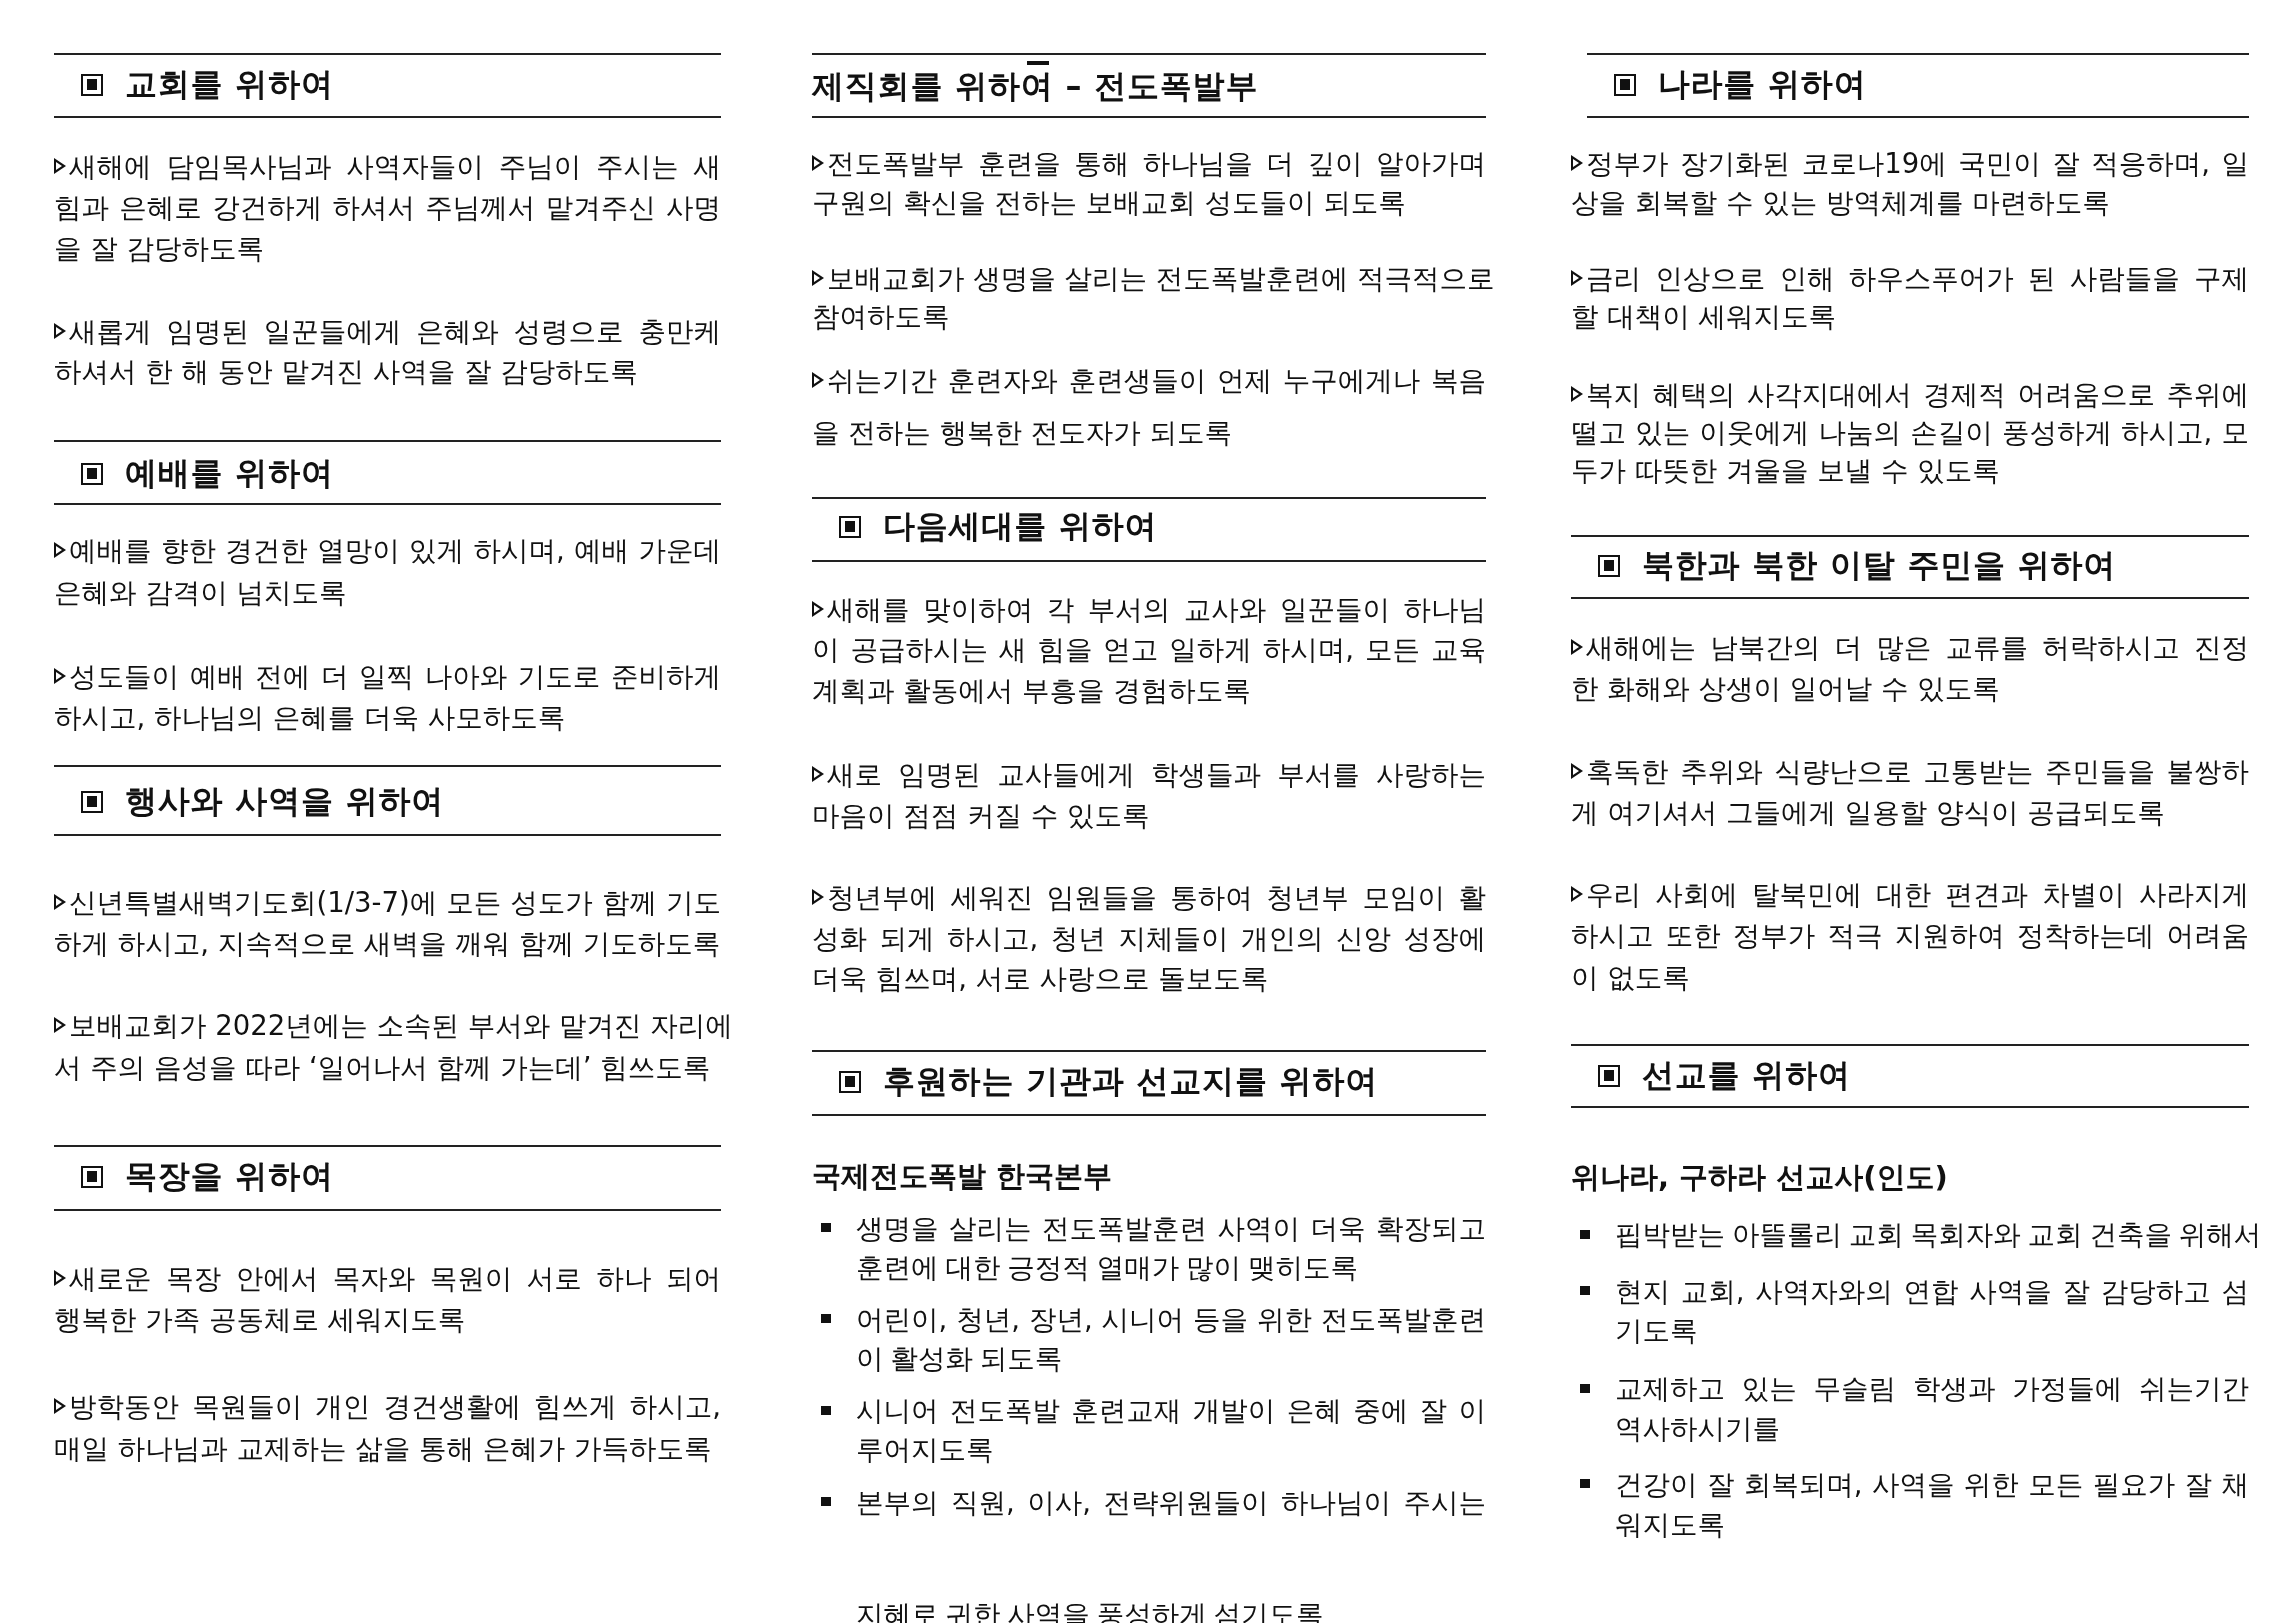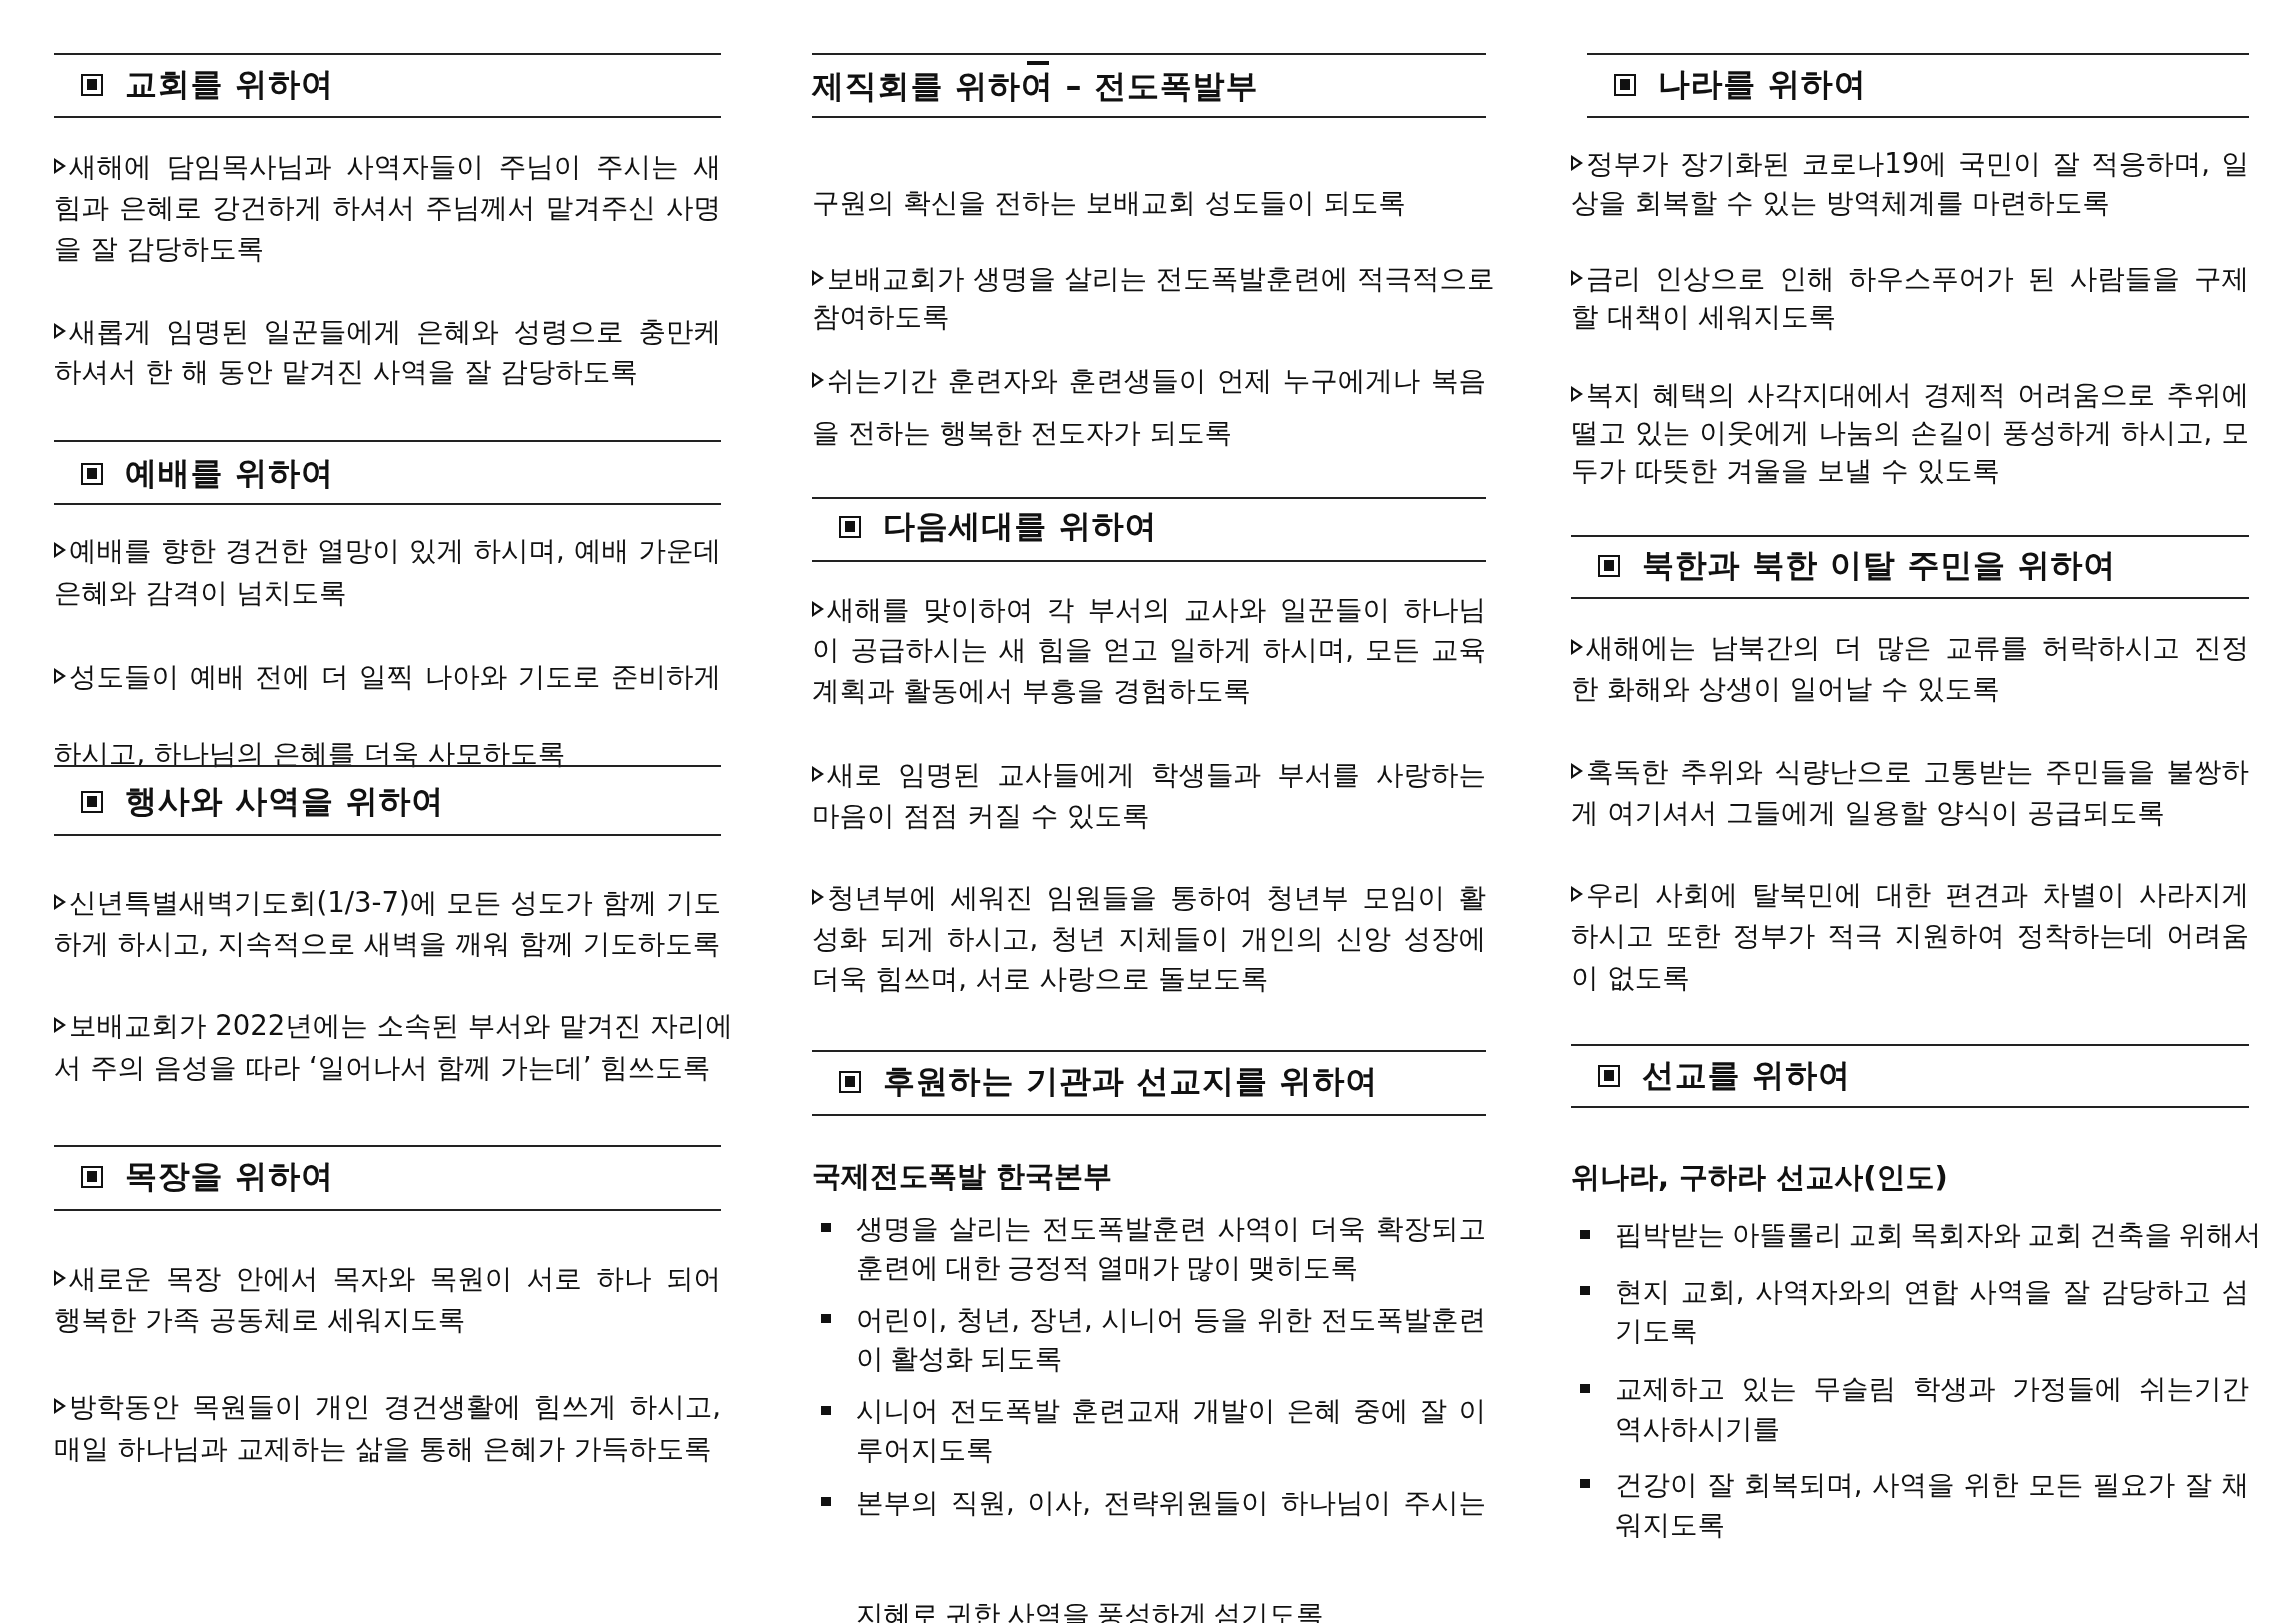--- a/index.html
+++ b/index.html
@@ -44,21 +44,21 @@
 
   <div class="rule" style="top:440px;"></div>
   <div class="title" style="top:450px;">
     <span class="box"></span>
     <span>예배를 위하여</span>
   </div>
   <div class="rule" style="top:503px;"></div>
   <div class="line" style="top:530px;"><span class="tri"></span><span>예배를 향한 경건한 열망이 있게 하시며, 예배 가운데</span></div>
   <div class="line last" style="top:572px;"><span>은혜와 감격이 넘치도록</span></div>
   <div class="line" style="top:656px;"><span class="tri"></span><span>성도들이 예배 전에 더 일찍 나아와 기도로 준비하게</span></div>
-  <div class="line last" style="top:697px;margin-top:36px;"><span>하시고, 하나님의 은혜를 더욱 사모하도록</span></div>
+  <div class="line last" style="top:697px;"><span>하시고, 하나님의 은혜를 더욱 사모하도록</span></div>
 
   <div class="rule" style="top:765px;"></div>
   <div class="title" style="top:778px;">
     <span class="box"></span>
     <span>행사와 사역을 위하여</span>
   </div>
   <div class="rule" style="top:834px;"></div>
   <div class="line" style="top:882px;"><span class="tri"></span><span>신년특별새벽기도회(1/3-7)에 모든 성도가 함께 기도</span></div>
   <div class="line last" style="top:923px;"><span>하게 하시고, 지속적으로 새벽을 깨워 함께 기도하도록</span></div>
   <div class="line" style="top:1005px;"><span class="tri"></span><span>보배교회가 2022년에는 소속된 부서와 맡겨진 자리에</span></div>
@@ -77,20 +77,21 @@
 </div>
 
 <div class="col" style="left:812px; width:674px;">
 
   <div class="rule" style="top:53px;"></div>
   <div class="title" style="top:61px;flex-direction:column;">
     <span class="box"></span>
     <span>제직회를 위하여 – 전도폭발부</span>
   </div>
   <div class="rule" style="top:116px;"></div>
+  <div class="line" style="top:143px;"><span class="tri"></span><span>전도폭발부 훈련을 통해 하나님을 더 깊이 알아가며</span></div>
   <div class="line last" style="top:182px;"><span>구원의 확신을 전하는 보배교회 성도들이 되도록</span></div>
   <div class="line" style="top:258px;"><span class="tri"></span><span>보배교회가 생명을 살리는 전도폭발훈련에 적극적으로</span></div>
   <div class="line last" style="top:296px;"><span>참여하도록</span></div>
   <div class="line" style="top:360px;"><span class="tri"></span><span>쉬는기간 훈련자와 훈련생들이 언제 누구에게나 복음</span></div>
   <div class="line last" style="top:412px;"><span>을 전하는 행복한 전도자가 되도록</span></div>
 
   <div class="rule" style="top:497px;"></div>
   <div class="title" style="top:503px;">
     <span class="box"></span>
     <span>다음세대를 위하여</span>

